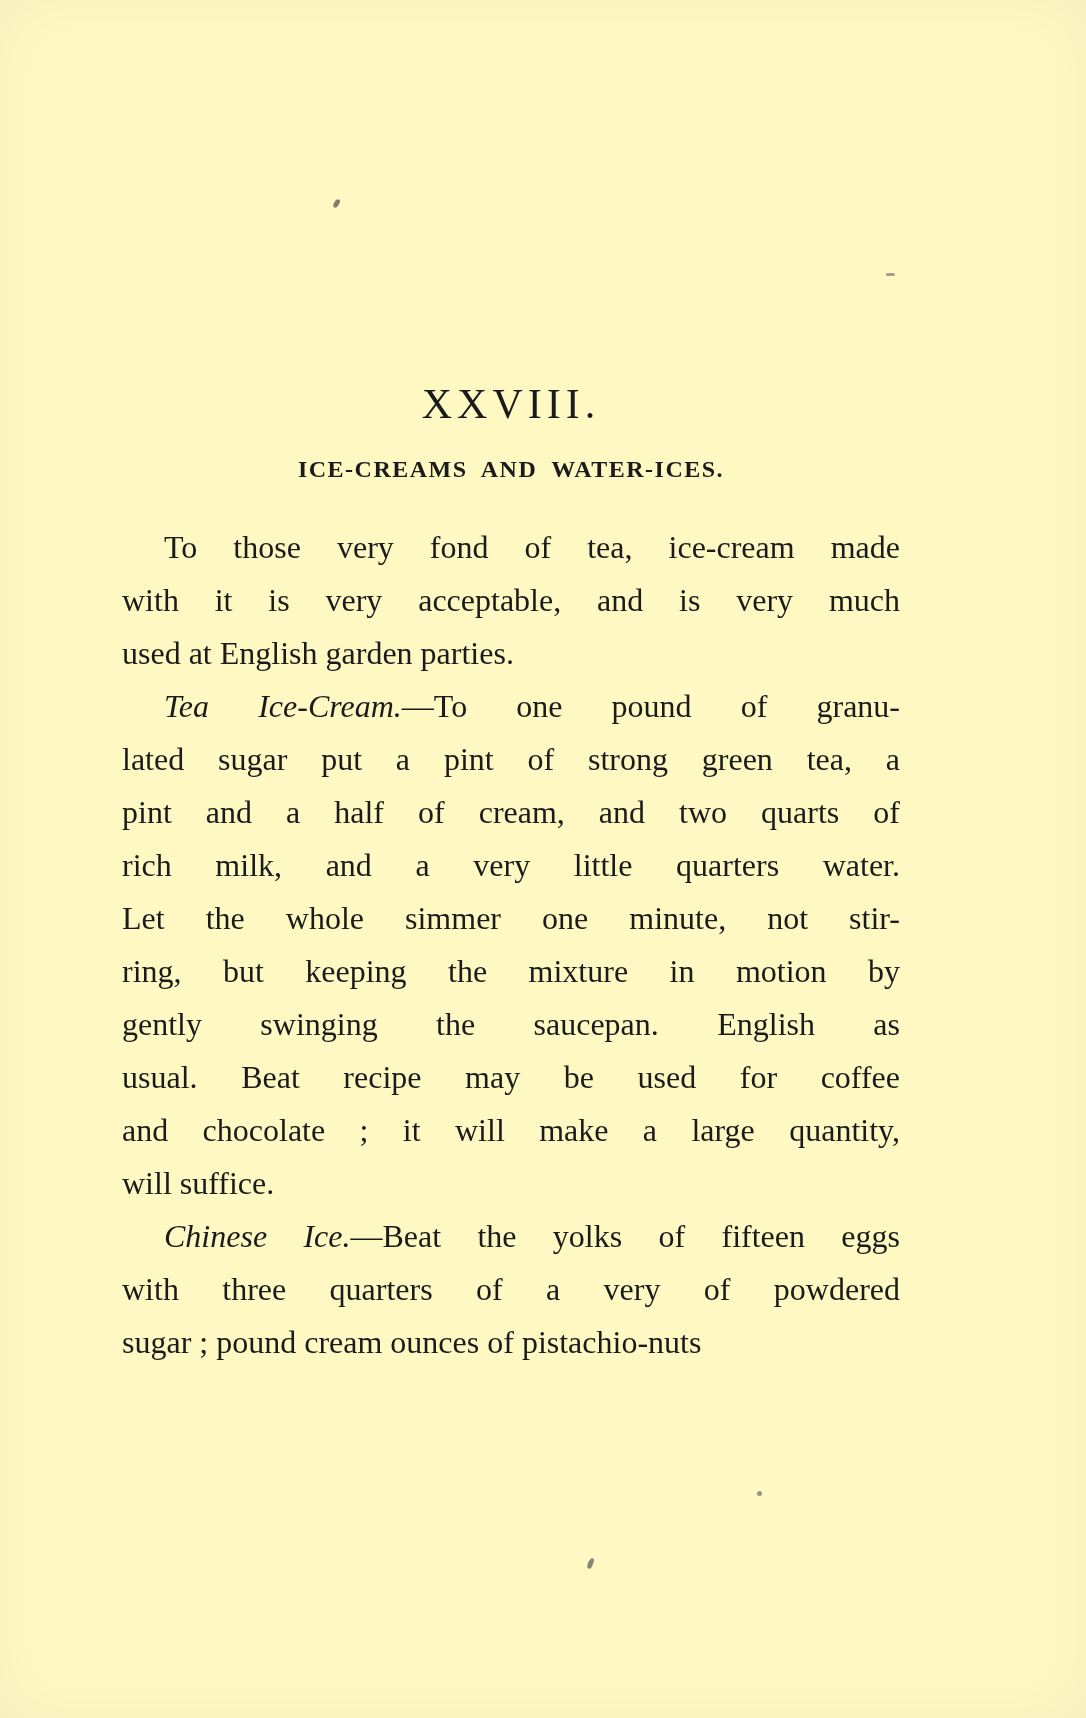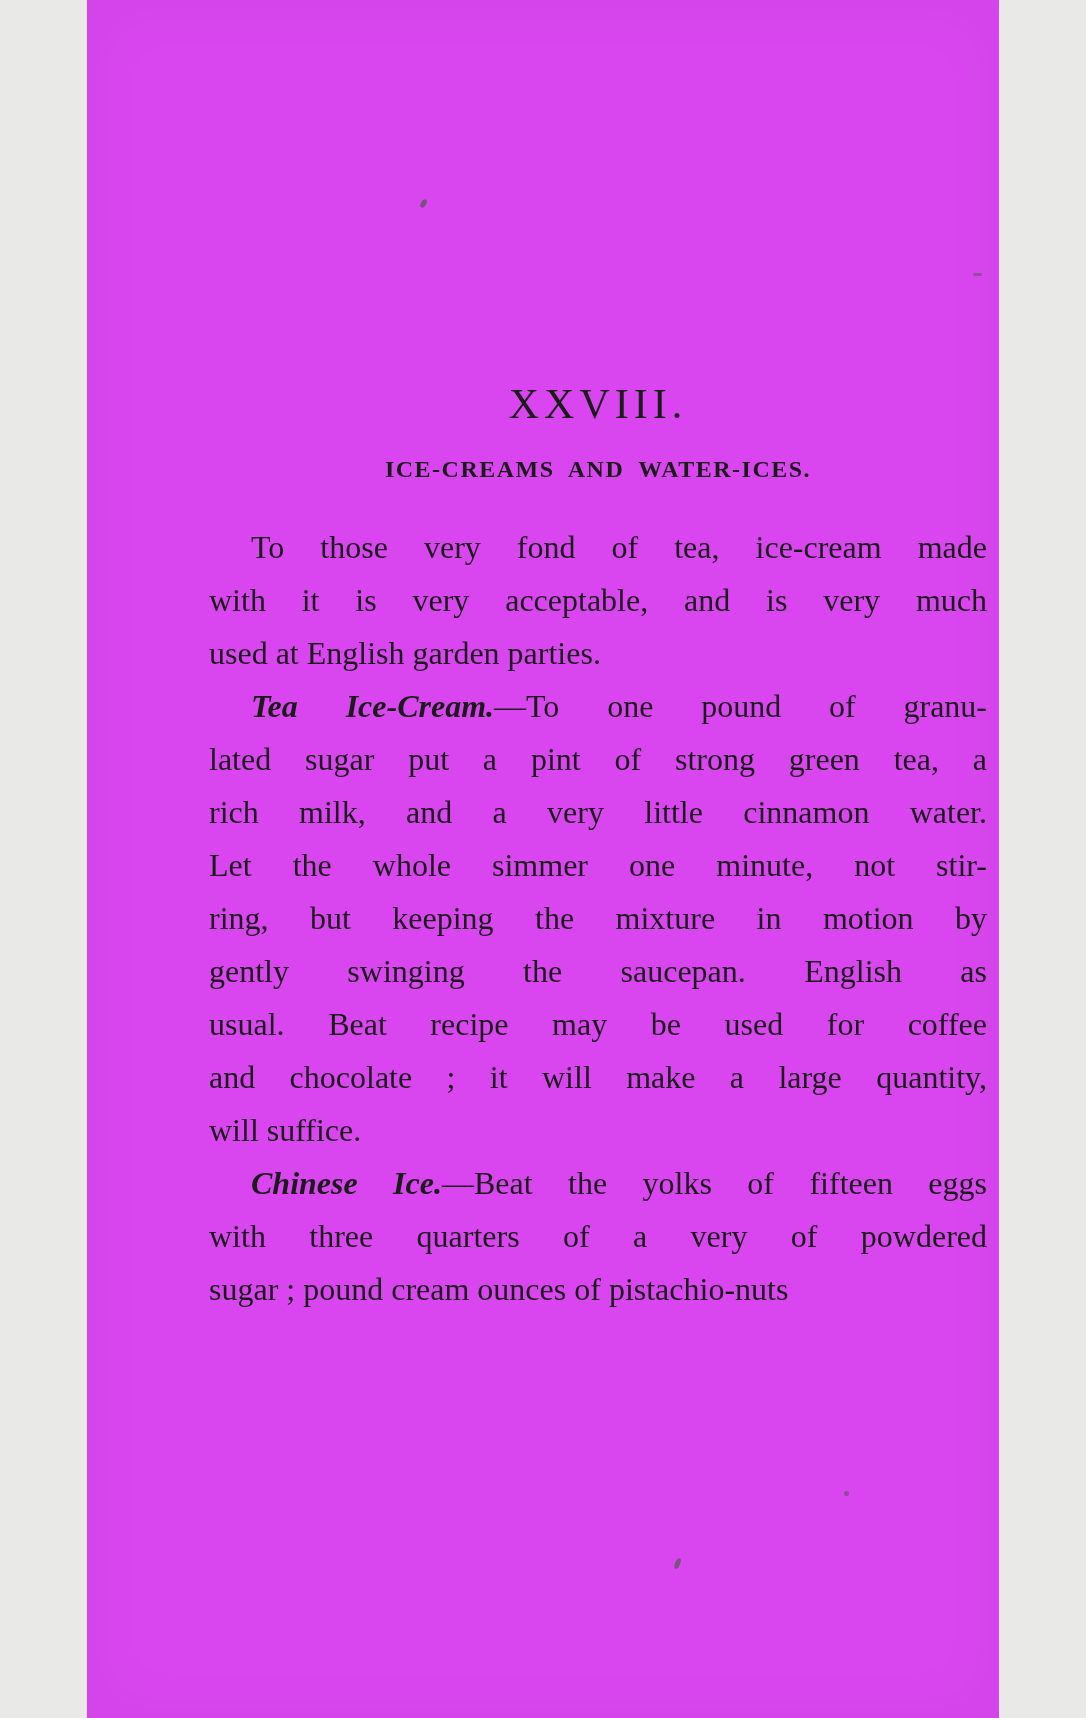--- a/index.html
+++ b/index.html
@@ -2,24 +2,24 @@
 <html><head>
 <meta charset="utf-8">
 <style>
   html, body {
     margin: 0;
     padding: 0;
     background: #e9e9e7;
   }
   .page {
     position: relative;
-    width: 912px;
+    width: 1086px;
     height: 1718px;
     margin: 0 auto;
-    background: #d946ef;
+    background: #fef9c3;
     box-shadow: inset 0 0 70px rgba(0,0,0,0.04);
     font-family: "Liberation Serif", "DejaVu Serif", serif;
     color: #1b1b1b;
     overflow: hidden;
   }
   .content {
     position: absolute;
     left: 122px;
     top: 0;
     width: 778px;
@@ -55,21 +55,20 @@
     text-align-last: justify;
   }
   .line.first {
     text-indent: 42px;
   }
   .line.last {
     text-align-last: left;
   }
   .lead-name {
     font-style: italic;
-    font-weight: bold;
   }
   
   .speck {
     position: absolute;
     background: #555;
     opacity: 0.75;
   }
   .speck-1 {
     left: 334px; top: 199px;
     width: 5px; height: 9px;
@@ -116,21 +115,22 @@
 
       <p class="para">
         <span class="line first">To those very fond of tea, ice-cream made</span>
         <span class="line">with it is very acceptable, and is very much</span>
         <span class="line last">used at English garden parties.</span>
       </p>
 
       <p class="para">
         <span class="line first"><i class="lead-name">Tea Ice-Cream.</i><span>—To one pound of granu-</span></span>
         <span class="line">lated sugar put a pint of strong green tea, a</span>
-        <span class="line">rich milk, and a very little cinnamon water.</span>
+        <span class="line">pint and a half of cream, and two quarts of</span>
+        <span class="line">rich milk, and a very little quarters water.</span>
         <span class="line">Let the whole simmer one minute, not stir-</span>
         <span class="line">ring, but keeping the mixture in motion by</span>
         <span class="line">gently swinging the saucepan. English as</span>
         <span class="line">usual. Beat recipe may be used for coffee</span>
         <span class="line">and chocolate ; it will make a large quantity,</span>
         <span class="line last">will suffice.</span>
       </p>
 
       <p class="para">
         <span class="line first"><i class="lead-name">Chinese Ice.</i><span>—Beat the yolks of fifteen eggs</span></span>

